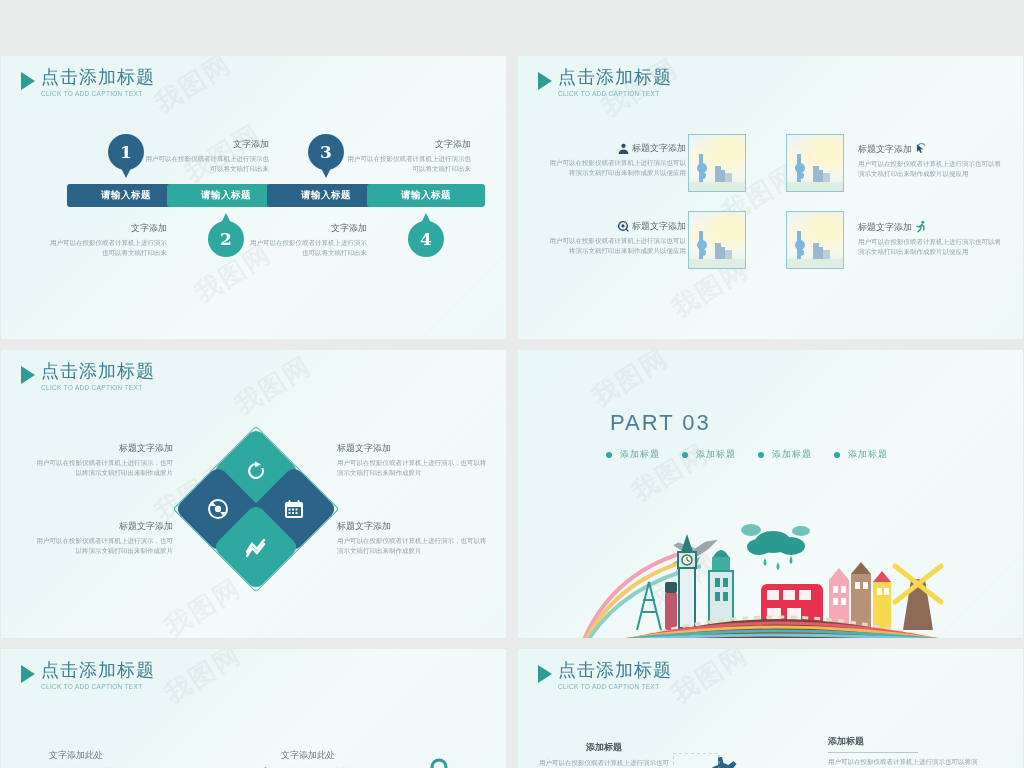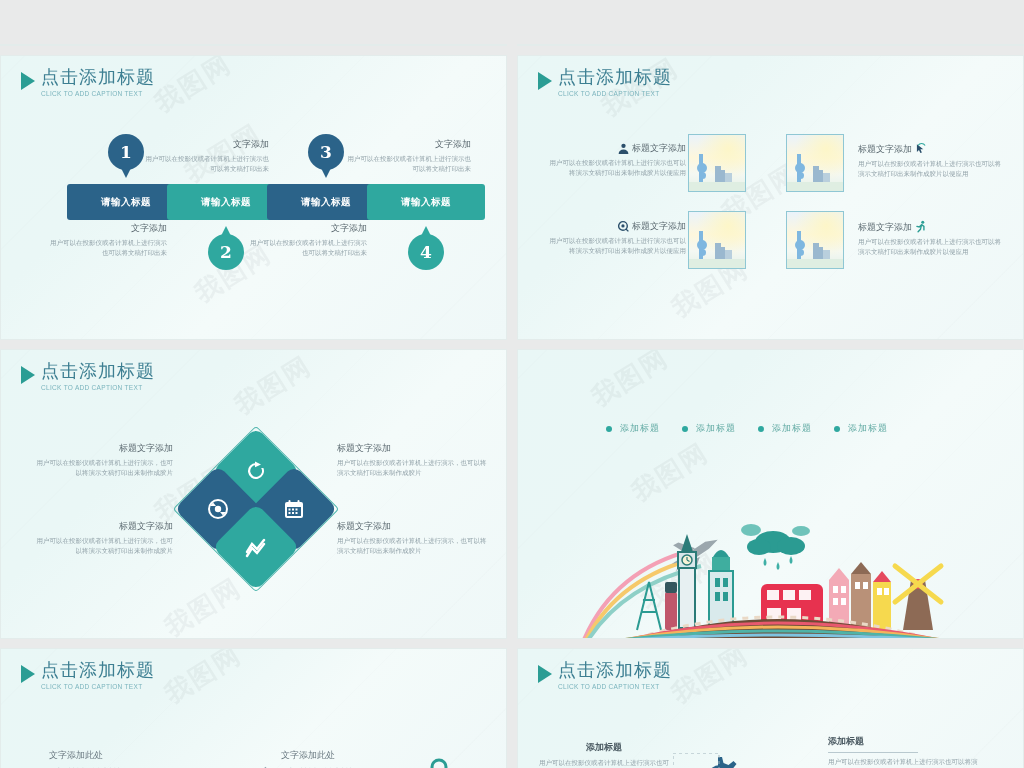--- a/index.html
+++ b/index.html
@@ -81,21 +81,21 @@
     content:""; position:absolute; left:50%; margin-left:-5px;
     width:0;height:0;border-left:5px solid transparent;border-right:5px solid transparent;
   }
   .pin.down::after{ bottom:-8px; border-top:10px solid currentColor; }
   .pin.up::after{ top:-8px; border-bottom:10px solid currentColor; }
   .pin.blue{ background:#2b6389; color:#2b6389; }
   .pin.blue span{ color:#fff; }
   .pin.teal{ background:#2fa89f; color:#2fa89f; }
   .pin.teal span{ color:#fff; }
   .bar {
-    height:36px;border-radius:3px;
+    height:23px;border-radius:3px;
     display:flex;align-items:center;justify-content:center;
     color:#fff;font-size:9.5px;font-weight:bold;
     font-family:"DejaVu Sans","Liberation Sans",sans-serif;
     letter-spacing:.5px;
   }
   .bar.blue{background:#2b6389;}
   .bar.teal{background:#2fa89f;}
 
   
   .picwrap { position:absolute; }
@@ -434,20 +434,21 @@
   </div>
 
   <div class="slide">
     <div class="wm">
       <div class="wm-mark" style="left:70px;top:10px;">我图网</div>
       <div class="wm-mark" style="left:110px;top:105px;">我图网</div>
       <div class="wm-mark" style="left:120px;top:215px;">我图网</div>
     </div>
 
     <div style="position:absolute;left:92px;top:60px;">
+      <div class="part-no">PART 03</div>
       <div class="dotrow" style="margin-left:-4px;">
         <span class="dot"></span>
         <span class="dotlabel cn">添加标题</span>
         <span class="dot"></span>
         <span class="dotlabel cn">添加标题</span>
         <span class="dot"></span>
         <span class="dotlabel cn">添加标题</span>
         <span class="dot"></span>
         <span class="dotlabel cn">添加标题</span>
       </div>

